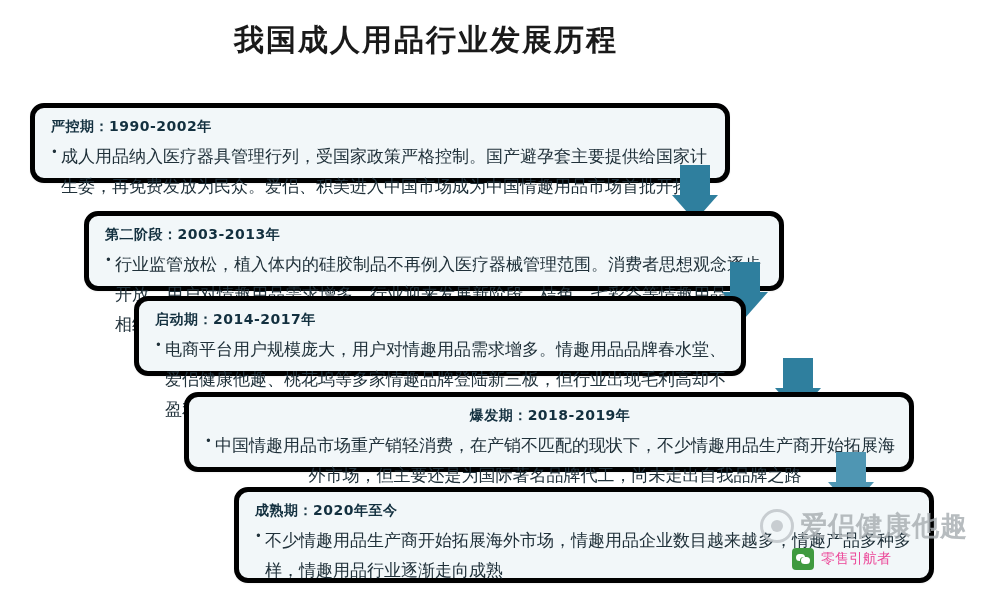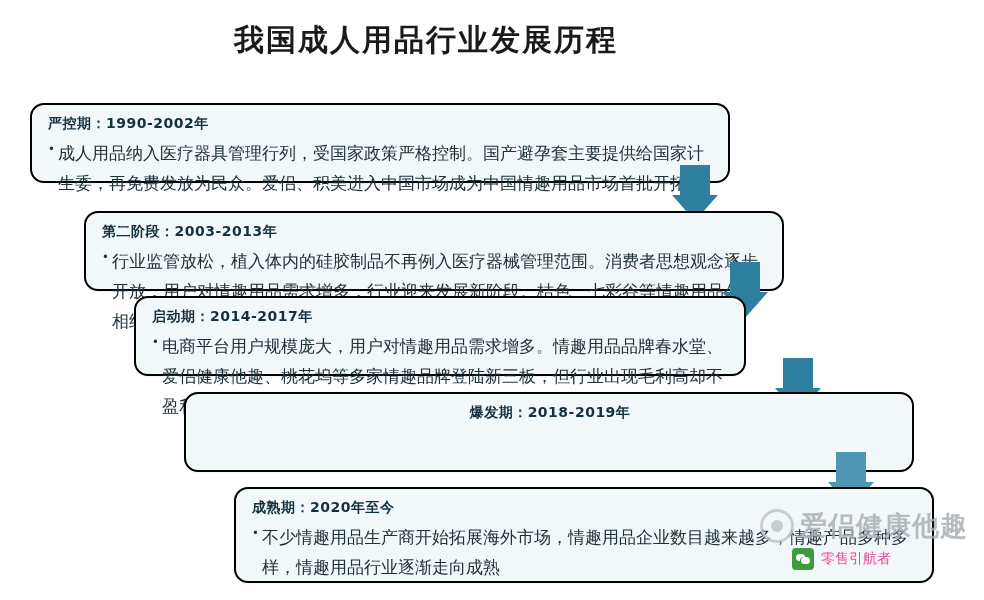--- a/index.html
+++ b/index.html
@@ -27,21 +27,21 @@
     text-align: center;
     font-size: 30px;
     font-weight: bold;
     color: #1a1a1a;
     letter-spacing: 2px;
     font-family: "DejaVu Sans", "Liberation Sans", sans-serif;
   }
   .stage-box {
     position: absolute;
     background: #f2f7f9;
-    border: 2px solid #000000;
+    border: 5px solid #000000;
     border-radius: 14px;
     box-sizing: border-box;
     padding: 10px 14px 10px 16px;
     box-shadow: 0 1px 2px rgba(0,0,0,0.06);
   }
   .stage-head {
     font-size: 14px;
     font-weight: bold;
     color: #13303f;
     font-family: "DejaVu Sans", "Liberation Sans", sans-serif;
@@ -199,20 +199,21 @@
     <div class="stage-body">电商平台用户规模庞大，用户对情趣用品需求增多。情趣用品品牌春水堂、爱侣健康他趣、桃花坞等多家情趣品牌登陆新三板，但行业出现毛利高却不盈利的问题</div>
   </div>
 
   <div class="arrow" style="left:775px; top:358px;">
     <div class="shaft"></div>
     <div class="head"></div>
   </div>
 
   <div class="stage-box" style="left:184px; top:392px; width:730px; height:80px;text-align:center;">
     <div class="stage-head">爆发期：2018-2019年</div>
+    <div class="stage-body">中国情趣用品市场重产销轻消费，在产销不匹配的现状下，不少情趣用品生产商开始拓展海外市场，但主要还是为国际著名品牌代工，尚未走出自我品牌之路</div>
   </div>
 
   <div class="arrow light" style="left:828px; top:452px;">
     <div class="shaft"></div>
     <div class="head"></div>
   </div>
 
   <div class="stage-box" style="left:234px; top:487px; width:700px; height:96px;">
     <div class="stage-head">成熟期：2020年至今</div>
     <div class="stage-body">不少情趣用品生产商开始拓展海外市场，情趣用品企业数目越来越多，情趣产品多种多样，情趣用品行业逐渐走向成熟</div>

